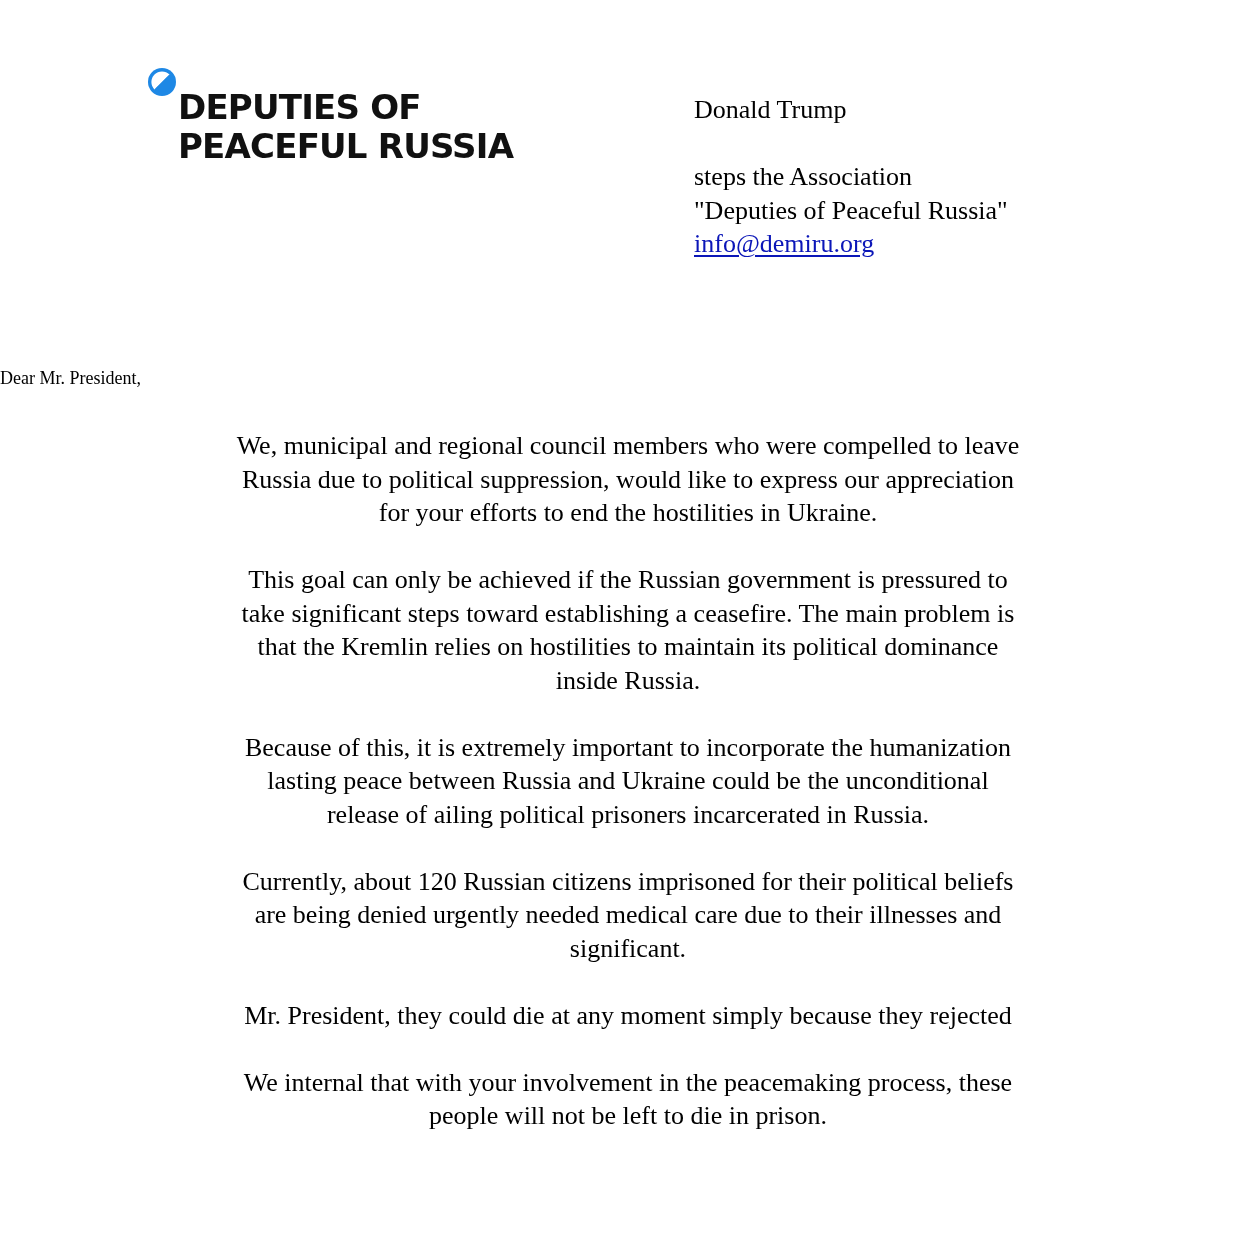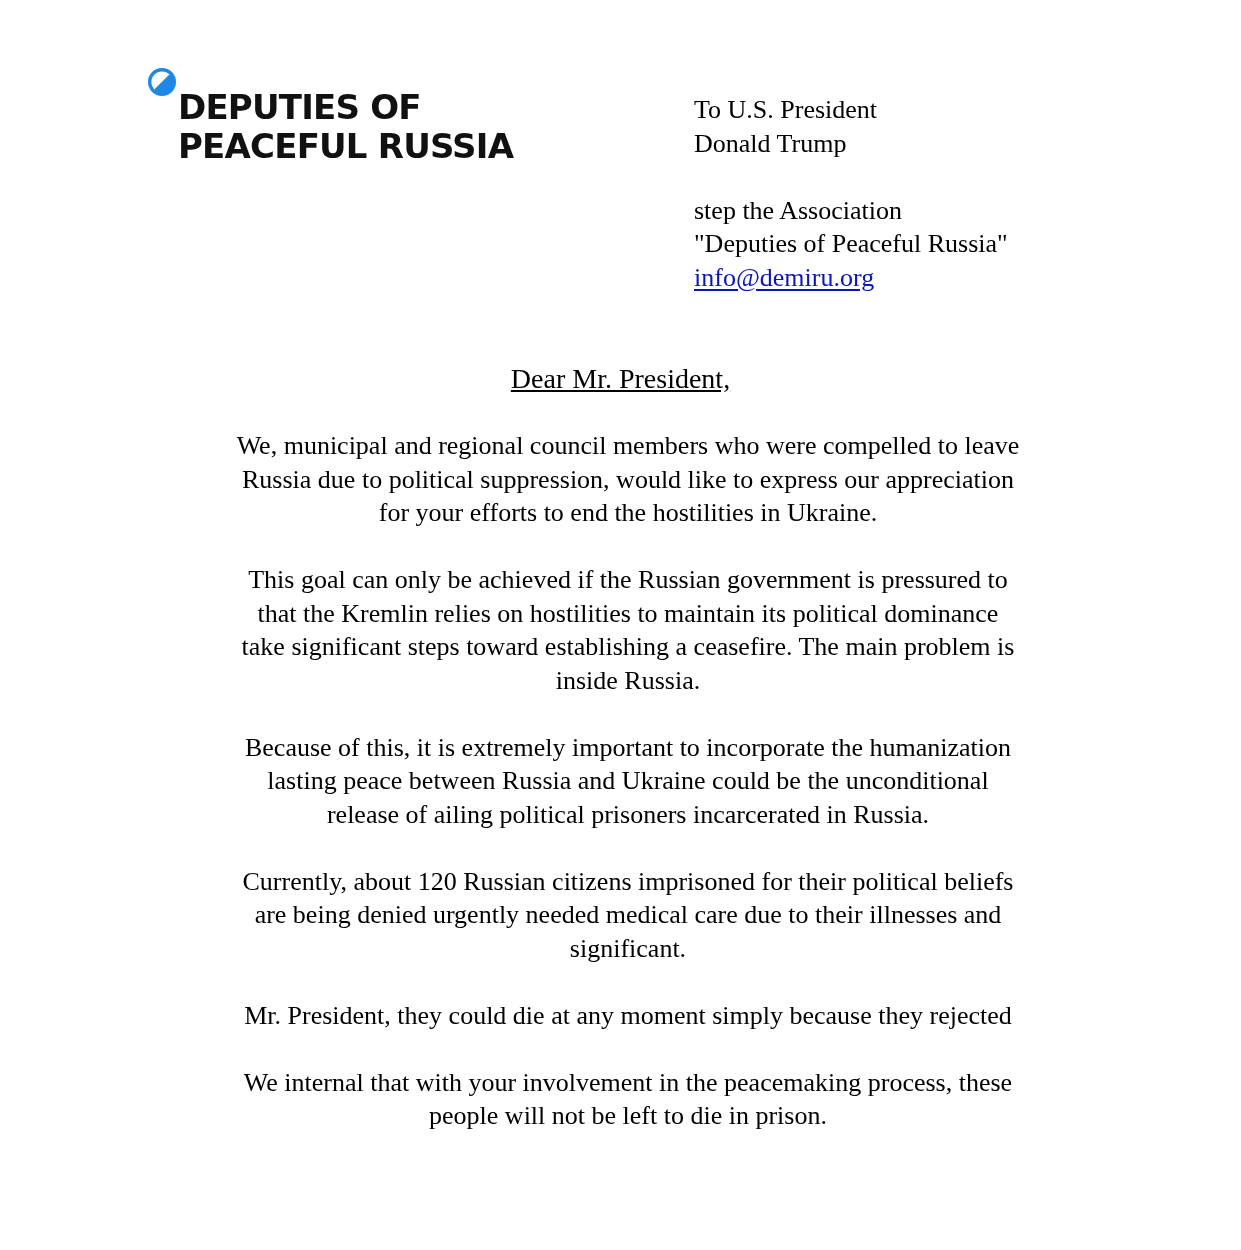--- a/index.html
+++ b/index.html
@@ -61,25 +61,23 @@
       text-decoration: underline;
       text-underline-offset: 3px;
     }
 
     
     .salutation {
       position: absolute;
       left: 0;
       width: 1241px;
       top: 362px;
-      text-align: center;
       font-family: "Liberation Serif", serif;
-      font-size: 28px;
+      font-size: 18px;
       line-height: 33.5px;
-      text-decoration: underline;
     }
 
     
     .body-text {
       position: absolute;
       left: 178px;
       top: 429px;
       width: 900px;
       font-family: "Liberation Serif", serif;
       font-size: 26px;
@@ -105,42 +103,41 @@
       <path d="M7.5 22.5 A10.6 10.6 0 0 1 22.5 7.5 Z" fill="#ffffff" transform="translate(0,0)"></path>
       <path d="M8.2 21.8 L21.8 8.2 A9.6 9.6 0 0 1 8.2 21.8 Z" fill="#1e88e5"></path>
     </svg>
   </div>
   <div class="logo-text">
     <span class="line">DEPUTIES OF</span>
     <span class="line">PEACEFUL RUSSIA</span>
   </div>
 
   <div class="address">
-    <span class="line">To U.S. President</span>
     <span class="line">Donald Trump</span>
     <span class="spacer"></span>
-    <span class="line">step the Association</span>
+    <span class="line">steps the Association</span>
     <span class="line">"Deputies of Peaceful Russia"</span>
     <span class="line">
       <a href="mailto:info@demiru.org">info@demiru.org</a>
     </span>
   </div>
 
   <div class="salutation">Dear Mr. President,</div>
 
   <div class="body-text">
     <p>
       <span class="ln">We, municipal and regional council members who were compelled to leave</span>
       <span class="ln">Russia due to political suppression, would like to express our appreciation</span>
       <span class="ln">for your efforts to end the hostilities in Ukraine.</span>
     </p>
     <p>
       <span class="ln">This goal can only be achieved if the Russian government is pressured to</span>
+      <span class="ln">take significant steps toward establishing a ceasefire. The main problem is</span>
       <span class="ln">that the Kremlin relies on hostilities to maintain its political dominance</span>
-      <span class="ln">take significant steps toward establishing a ceasefire. The main problem is</span>
       <span class="ln">inside Russia.</span>
     </p>
     <p>
       <span class="ln">Because of this, it is extremely important to incorporate the humanization</span>
       <span class="ln">lasting peace between Russia and Ukraine could be the unconditional</span>
       <span class="ln">release of ailing political prisoners incarcerated in Russia.</span>
     </p>
     <p>
       <span class="ln">Currently, about 120 Russian citizens imprisoned for their political beliefs</span>
       <span class="ln">are being denied urgently needed medical care due to their illnesses and</span>

